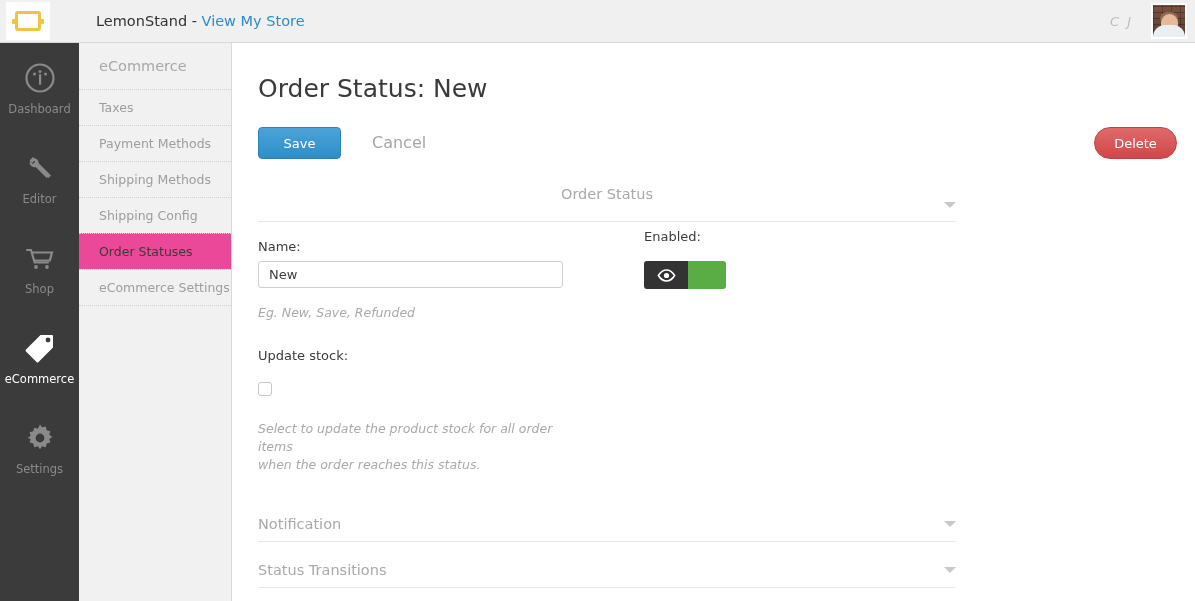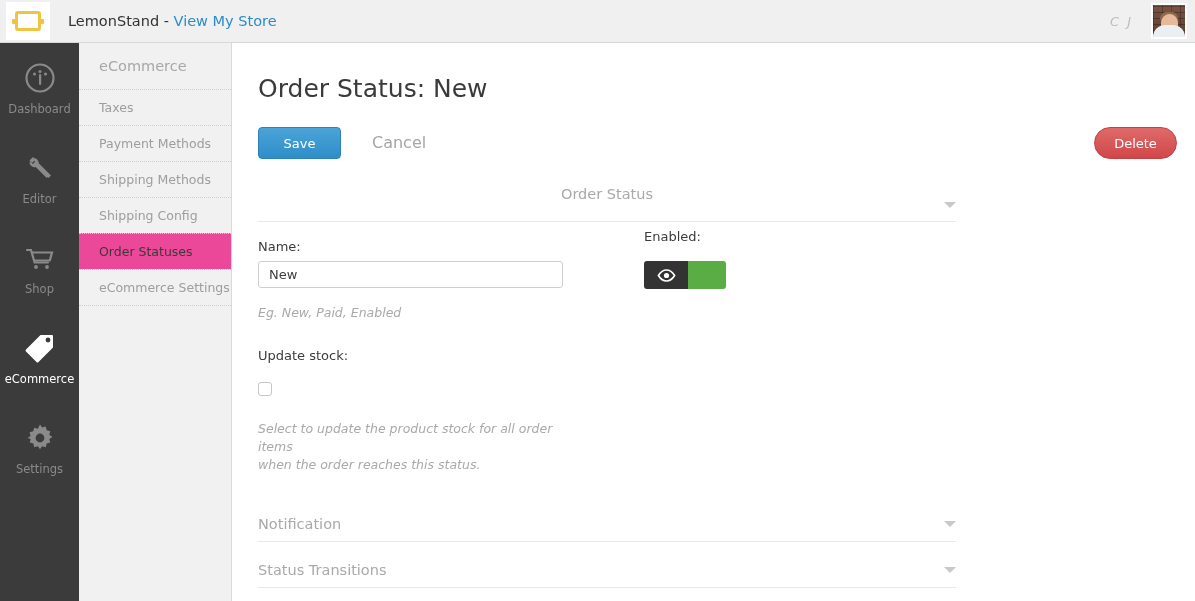--- a/index.html
+++ b/index.html
@@ -9,21 +9,21 @@
     background: #ffffff;
     font-family: "DejaVu Sans", sans-serif;
   }
   body { position: relative; }
 
   
   #topbar {
     position: absolute; left: 0; top: 0; width: 1195px; height: 43px;
     background: #f0f0f0;
     border-bottom: 1px solid #d8d8d8;
-    display: flex; align-items: center;
+    display: flex; align-items: center; gap: 28px;
   }
   #logo-box {
     width: 44px; height: 38px; margin-left: 6px;
     background: #ffffff;
     display: flex; align-items: center; justify-content: center;
   }
   .logo-shape {
     width: 26px; height: 20px;
     border: 3px solid #f0c341;
     border-radius: 3px;
@@ -315,21 +315,21 @@
     <button id="delete-btn">Delete</button>
   </div>
 
   <div class="section-header" style="top:143px;flex-direction:column;">
     <span class="section-title">Order Status</span>
     <span class="caret"></span>
   </div>
 
   <label class="field-label" style="left:26px; top:196px;">Name:</label>
   <input id="name-input" type="text" value="New" style="">
-  <div class="hint" style="left:26px; top:261px;">Eg. New, Paid, Enabled</div>
+  <div class="hint" style="left:26px; top:261px;">Eg. New, Save, Refunded</div>
 
   <label class="field-label" style="left:412px; top:186px;">Enabled:</label>
   <div id="toggle">
     <div id="toggle-knob">
       <svg width="19" height="13" viewBox="0 0 19 13">
         <path d="M9.5 1C4.8 1 1.4 6.5 1.4 6.5S4.8 12 9.5 12s8.1-5.5 8.1-5.5S14.2 1 9.5 1z" fill="none" stroke="#ffffff" stroke-width="1.6"></path>
         <circle cx="9.5" cy="6.5" r="2.6" fill="#ffffff"></circle>
       </svg>
     </div>
     <div id="toggle-track"></div>

